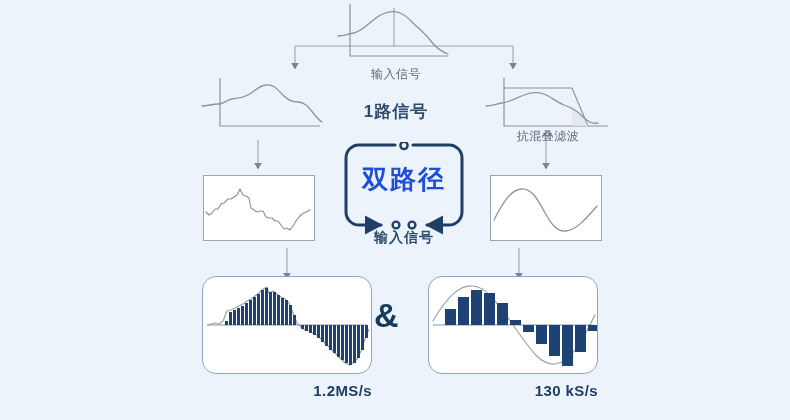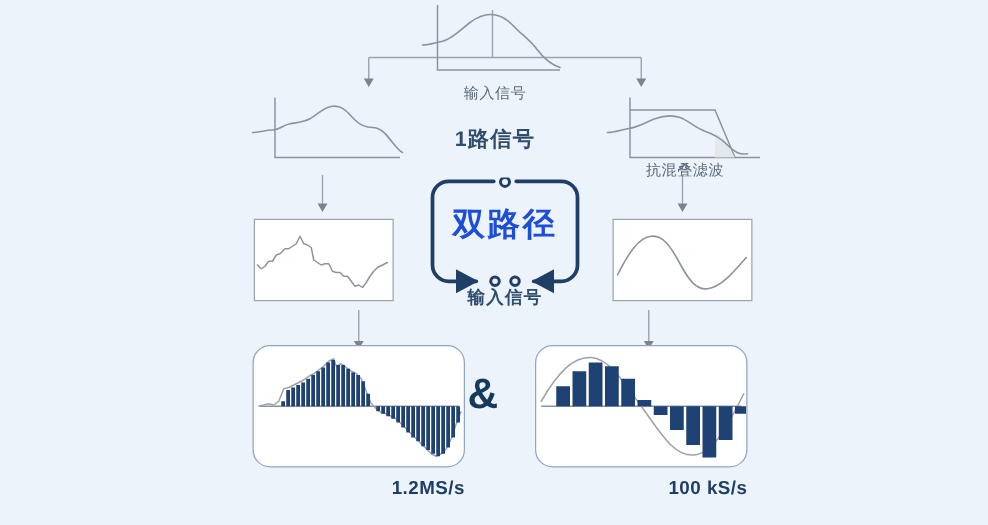--- a/index.html
+++ b/index.html
@@ -274,15 +274,15 @@
       <g fill="#1f4274">
         <rect x="94" y="48" width="11" height="7"></rect>
         <rect x="107" y="48" width="11" height="19"></rect>
         <rect x="120" y="48" width="11" height="31"></rect>
         <rect x="133" y="48" width="11" height="41"></rect>
         <rect x="146" y="48" width="11" height="27"></rect>
         <rect x="159" y="48" width="9" height="6"></rect>
       </g>
     </svg>
   </div>
-  <div class="rate" style="left:428px;top:382px;width:170px;">100 kS/s</div>
+  <div class="rate" style="left:428px;top:382px;width:170px;">130 kS/s</div>
 
 </div>
 
 </body></html>

